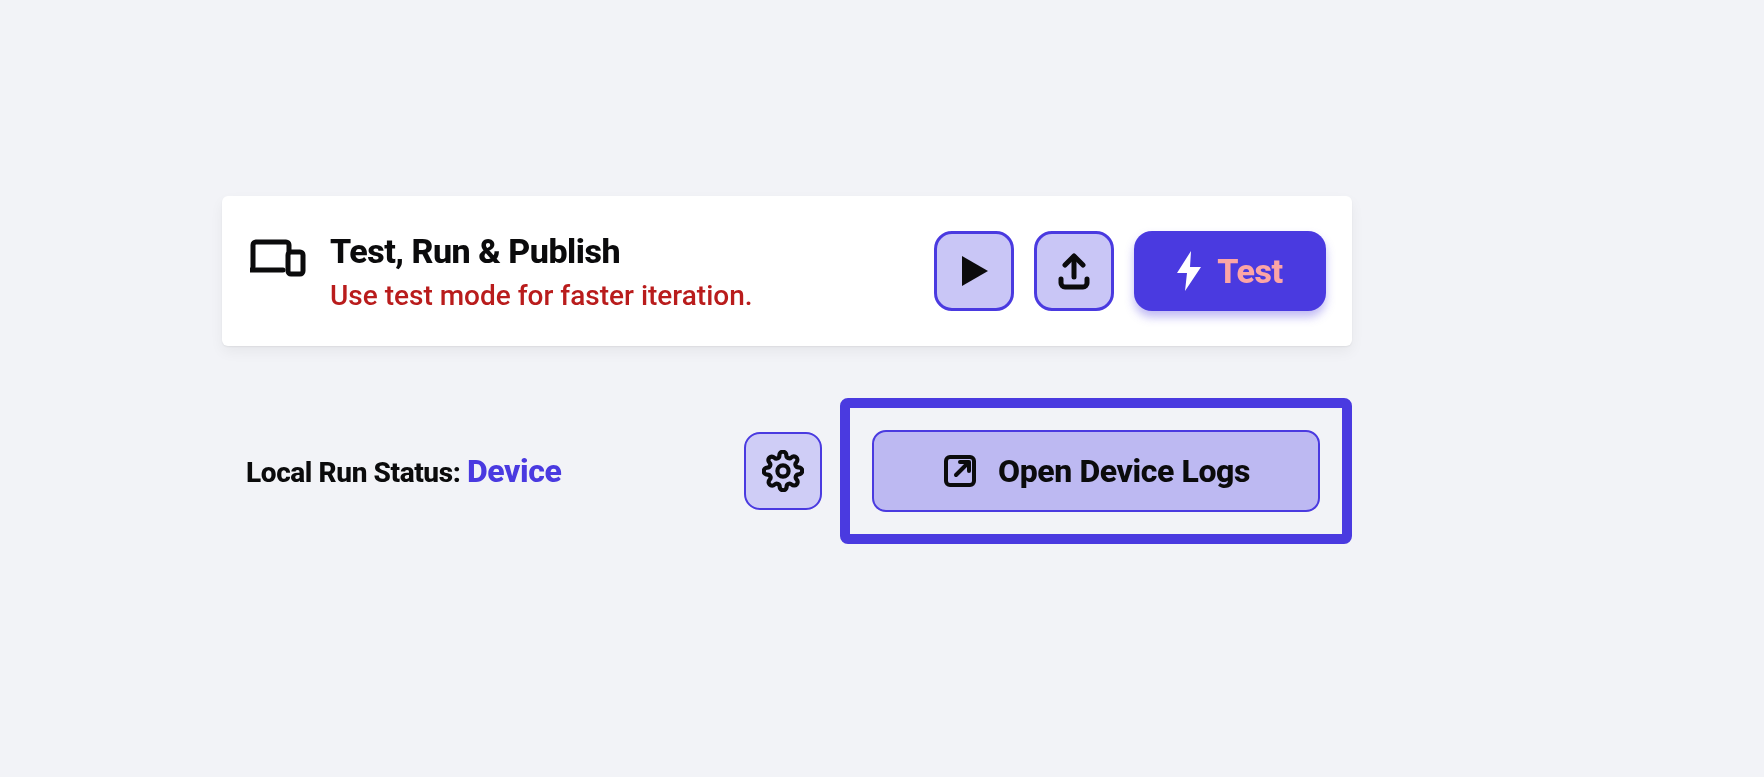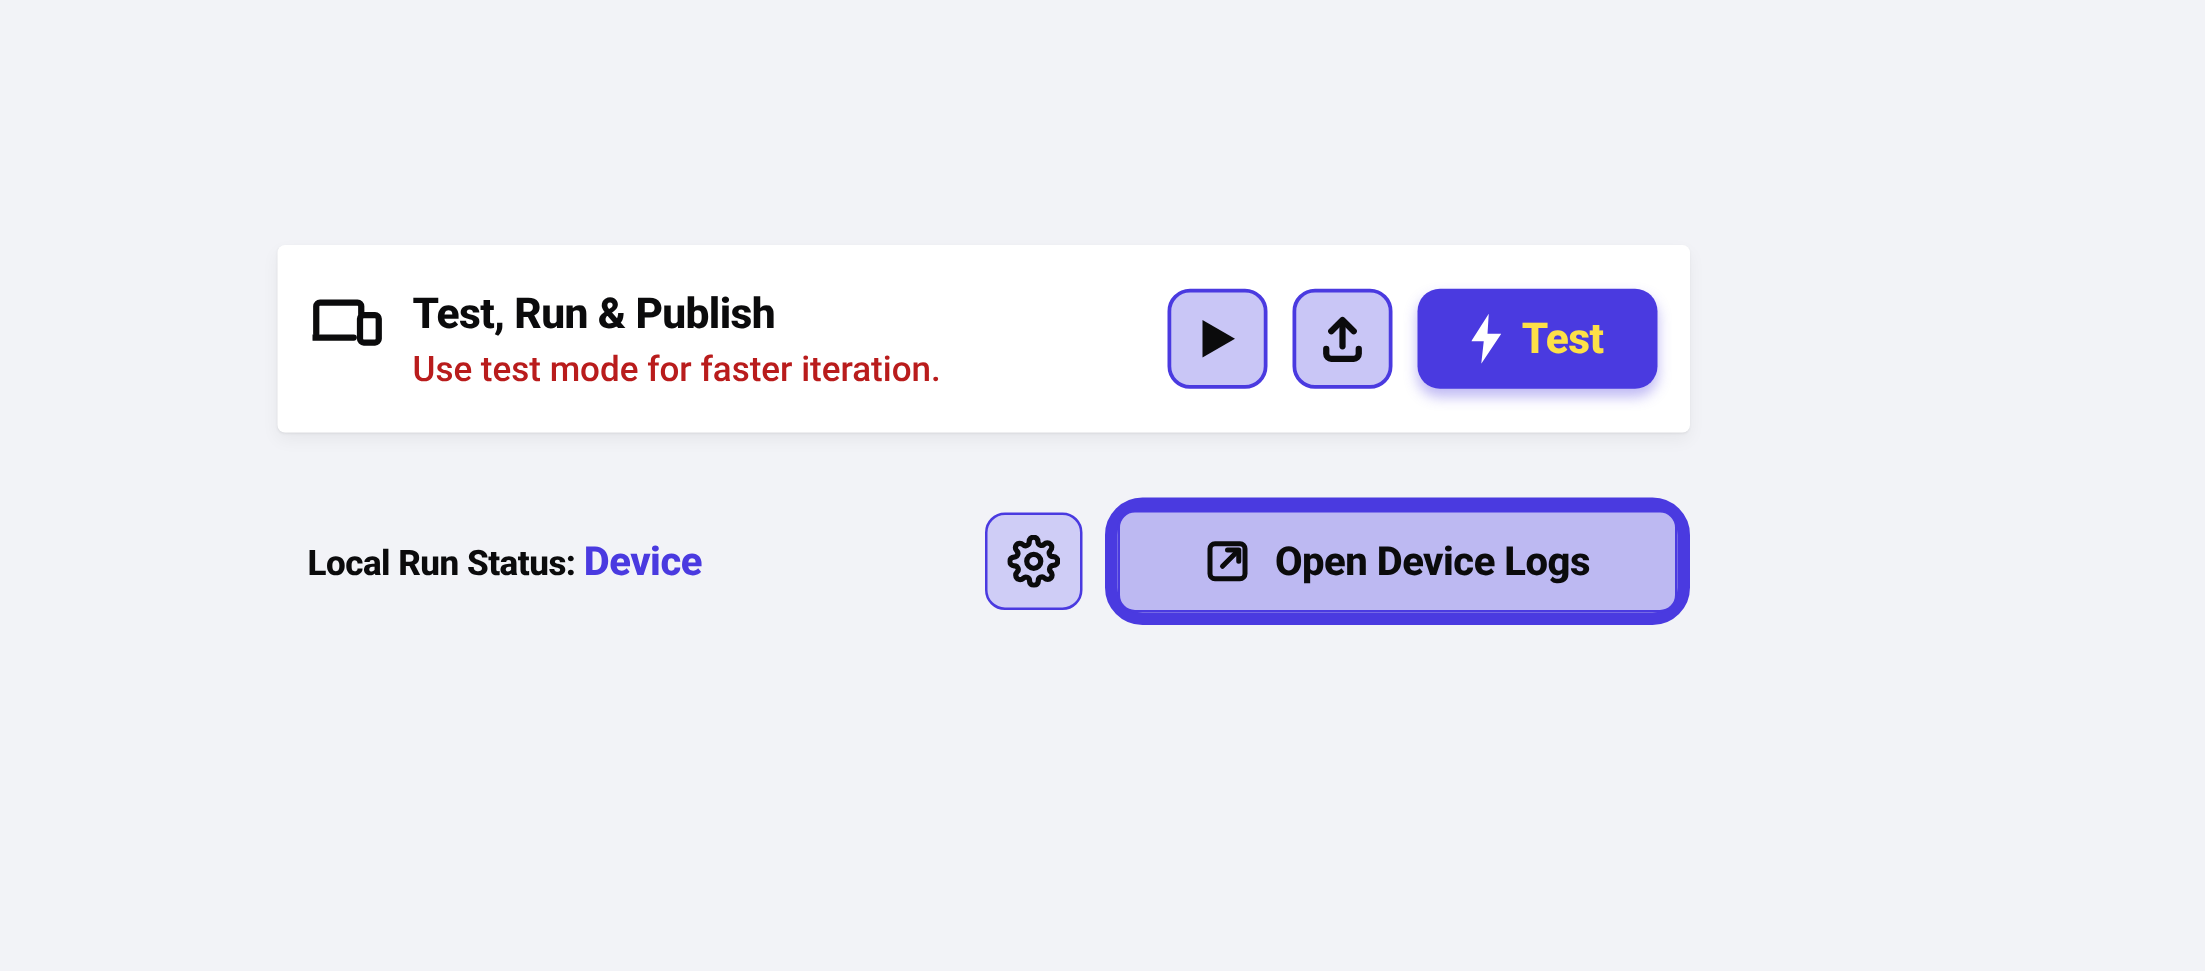--- a/index.html
+++ b/index.html
@@ -69,21 +69,21 @@
     align-items: center;
     justify-content: center;
     cursor: pointer;
   }
   .test-btn {
     height: 80px;
     min-width: 192px;
     padding: 0 28px;
     border-radius: 18px;
     background: #4a3ae0;
-    color: #fde047;
+    color: #fca5a5;
     display: flex;
     align-items: center;
     justify-content: center;
     gap: 16px;
     font-size: 34px;
     font-weight: 800;
     letter-spacing: -0.5px;
     box-shadow: 0 6px 10px rgba(74,58,224,0.35);
     cursor: pointer;
   }
@@ -119,23 +119,23 @@
     height: 78px;
     border-radius: 16px;
     background: #cfcdf6;
     border: 2px solid #4a3ae0;
     display: flex;
     align-items: center;
     justify-content: center;
     cursor: pointer;
   }
   .logs-highlight {
-    padding: 0;
+    padding: 22px;
     border: 10px solid #4a3ae0;
-    border-radius: 30px;
+    border-radius: 8px;
     display: flex;
     align-items: center;
   }
   .logs-btn {
     height: 82px;
     width: 448px;
     border-radius: 14px;
     background: #bdb9f2;
     border: 2px solid #4a3ae0;
     display: flex;

